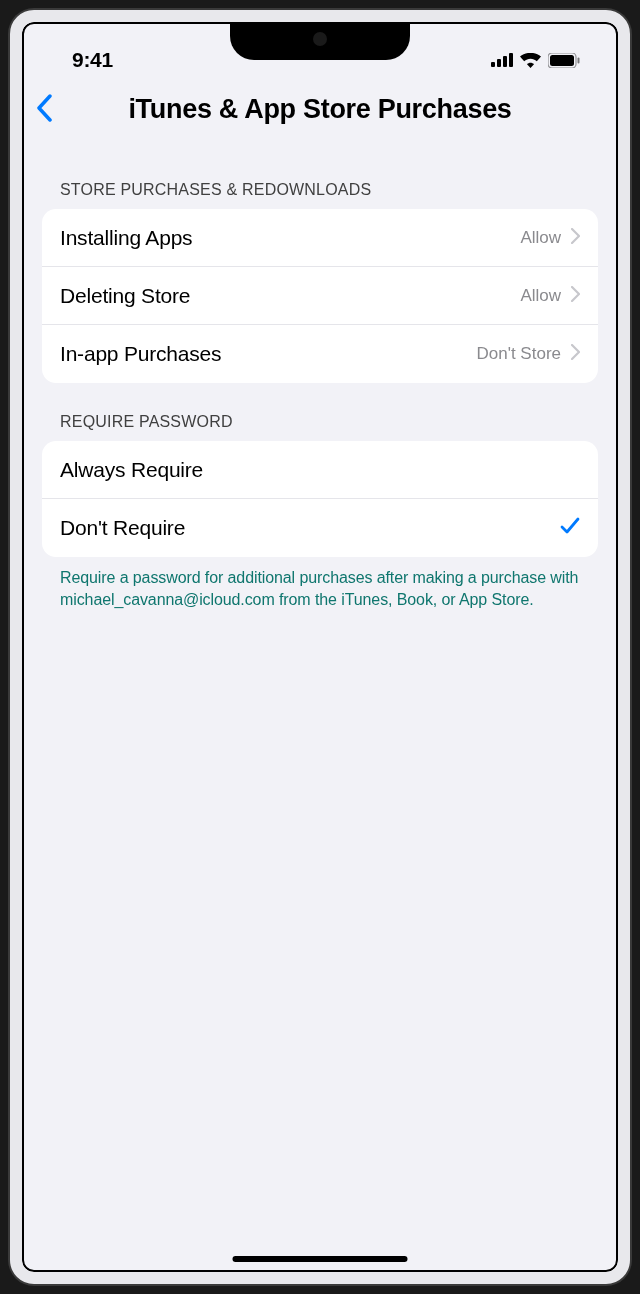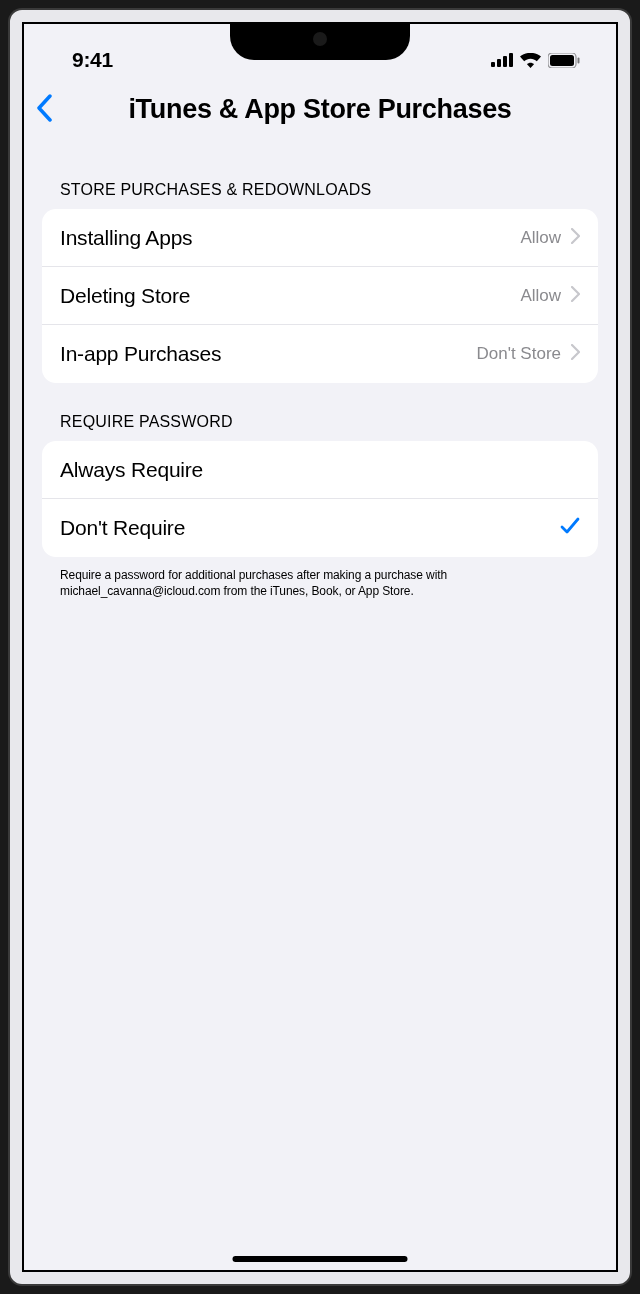--- a/index.html
+++ b/index.html
@@ -15,21 +15,21 @@
       justify-content: center;
       align-items: flex-start;
       min-height: 1294px;
       width: 640px;
     }
     .phone-frame {
       width: 620px;
       height: 1274px;
       margin-top: 10px;
       background: #f2f2f7;
-      border-radius: 12px;
+      border-radius: 24px;
       border: 12px solid #e8e8ec;
       box-shadow: 0 0 0 2px #3a3a3a, inset 0 0 0 2px #000;
       position: relative;
       overflow: hidden;
     }
     .notch {
       position: absolute;
       top: 0;
       left: 50%;
       transform: translateX(-50%);
@@ -91,21 +91,21 @@
       font-weight: 600;
       text-align: center;
       width: 100%;
       letter-spacing: -0.3px;
     }
     .content {
       padding: 0 20px;
     }
     .section-header {
       font-size: 16px;
-      color: #000000;
+      color: #404040;
       letter-spacing: 0.2px;
       padding: 38px 18px 10px;
       text-transform: uppercase;
     }
     .section-header.tight {
       padding-top: 30px;
     }
     .list-group {
       background: #fff;
       border-radius: 14px;
@@ -137,22 +137,22 @@
       font-size: 17px;
       color: #8a8a8e;
     }
     .chevron {
       color: #c7c7cc;
     }
     .check-icon {
       color: #007aff;
     }
     .section-footer {
-      font-size: 12px;
-      color: #000000;
+      font-size: 16px;
+      color: #0f766e;
       line-height: 1.35;
       padding: 10px 18px 0;
       letter-spacing: -0.1px;
     }
     .home-indicator {
       position: absolute;
       bottom: 10px;
       left: 50%;
       transform: translateX(-50%);
       width: 175px;

